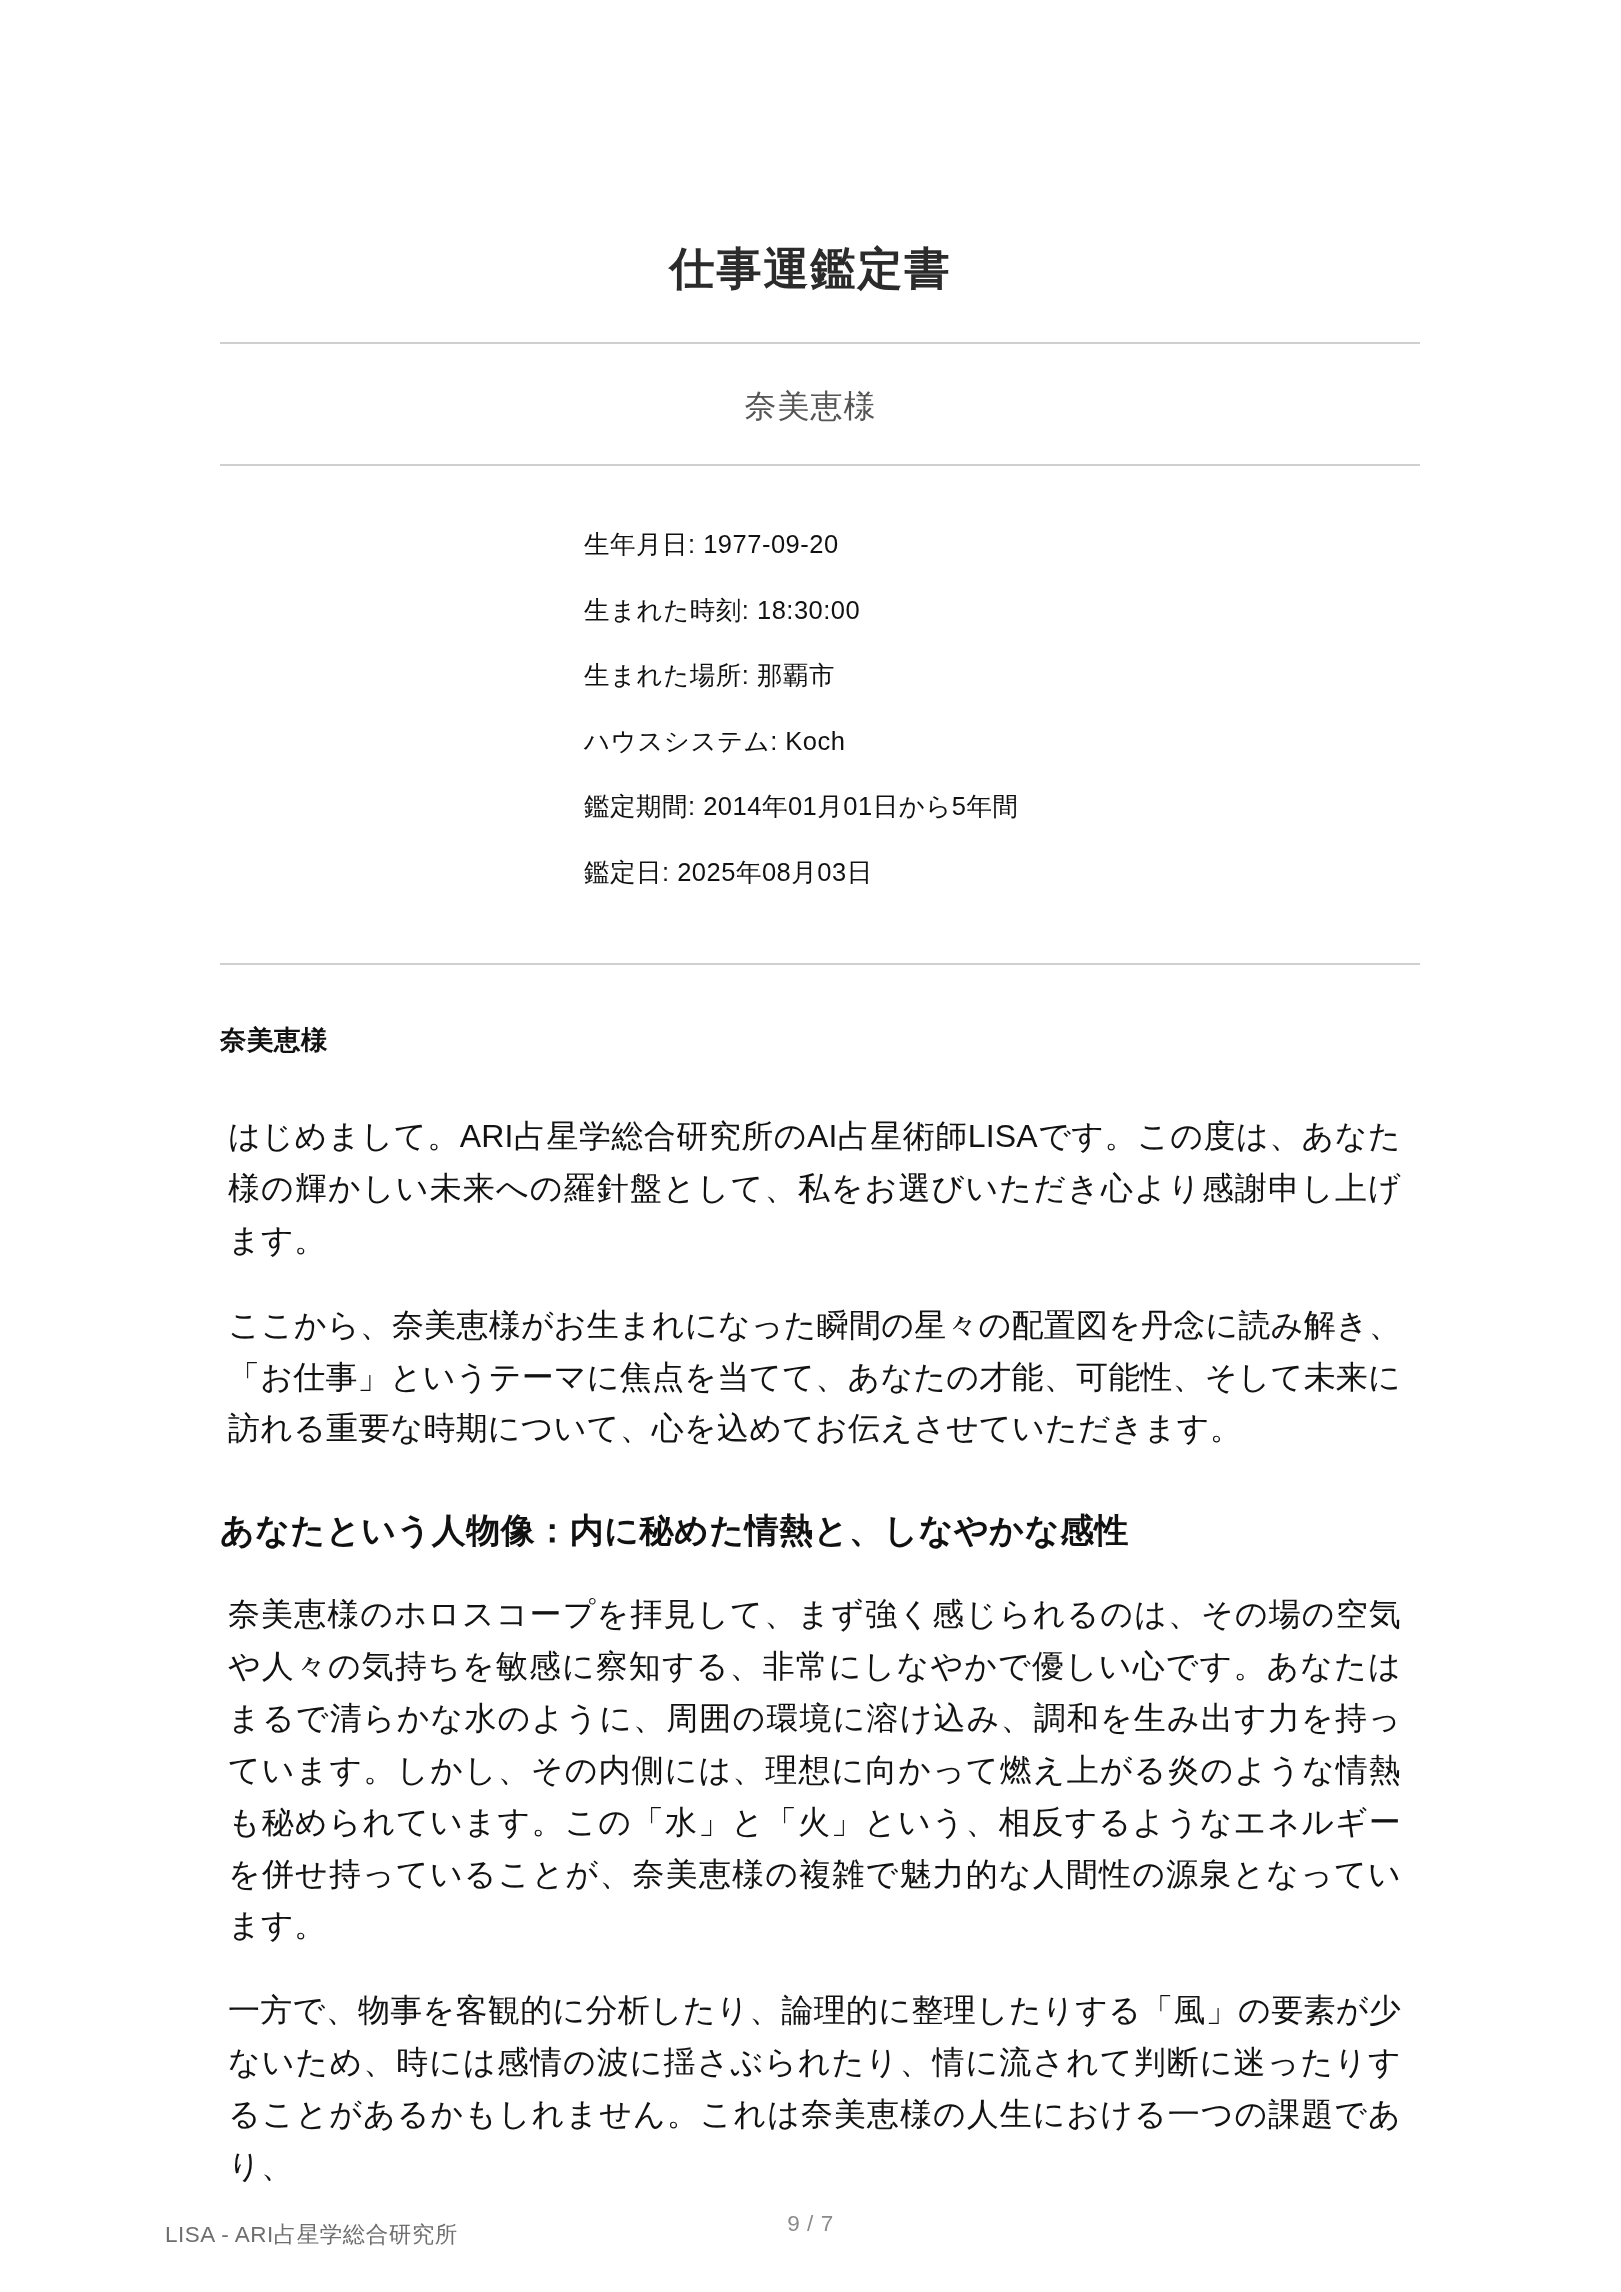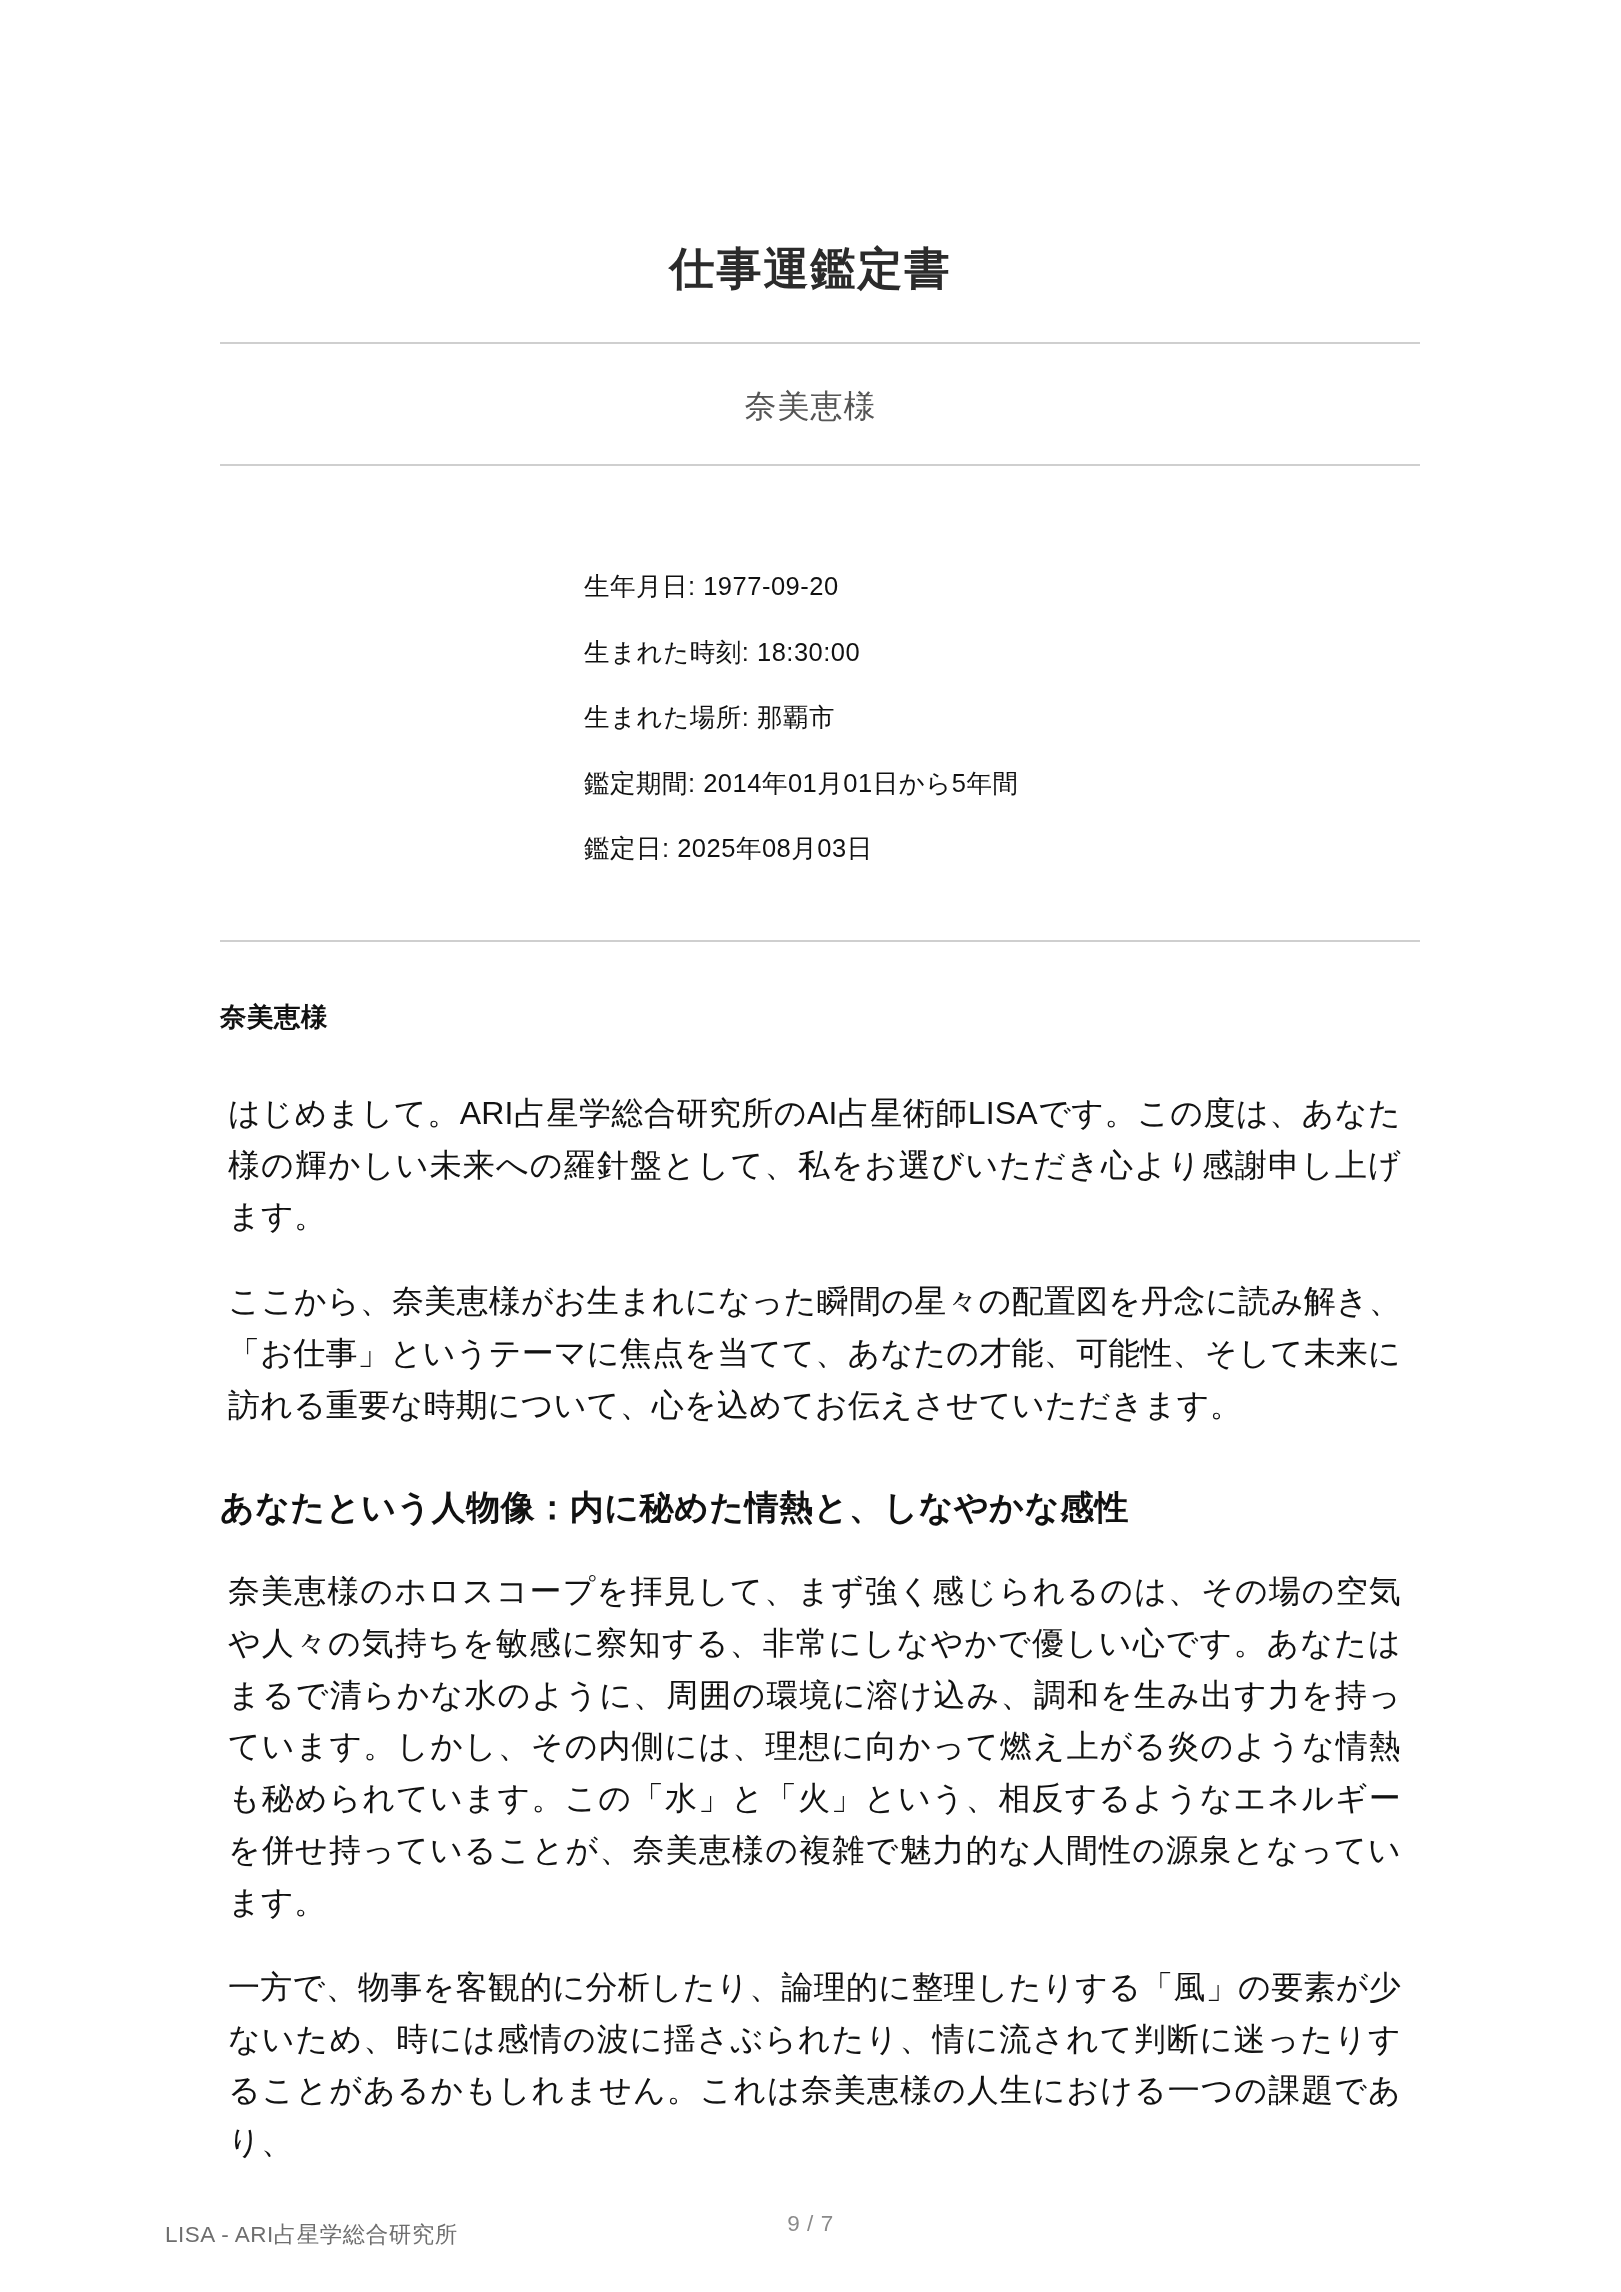--- a/index.html
+++ b/index.html
@@ -56,21 +56,21 @@
     font-weight: 500;
     color: #555555;
     margin: 0;
     padding-top: 41px;
     padding-bottom: 35px;
     letter-spacing: 1px;
   }
 
   
   .meta-block {
-    margin-top: 108px;
+    margin-top: 66px;
     padding-left: 576px;
   }
 
   .meta-row {
     font-size: 25.5px;
     color: #111111;
     line-height: 1.0;
     margin-bottom: 40px;
     letter-spacing: 0.5px;
     white-space: nowrap;
@@ -166,20 +166,23 @@
     <div class="meta-row">
       <span class="meta-label">生年月日</span><span class="meta-sep">: </span><span class="meta-value">1977-09-20</span>
     </div>
     <div class="meta-row">
       <span class="meta-label">生まれた時刻</span><span class="meta-sep">: </span><span class="meta-value">18:30:00</span>
     </div>
     <div class="meta-row">
       <span class="meta-label">生まれた場所</span><span class="meta-sep">: </span><span class="meta-value">那覇市</span>
     </div>
     <div class="meta-row">
+      <span class="meta-label">ハウスシステム</span><span class="meta-sep">: </span><span class="meta-value">Koch</span>
+    </div>
+    <div class="meta-row">
       <span class="meta-label">鑑定期間</span><span class="meta-sep">: </span><span class="meta-value">2014年01月01日から5年間</span>
     </div>
     <div class="meta-row">
       <span class="meta-label">鑑定日</span><span class="meta-sep">: </span><span class="meta-value">2025年08月03日</span>
     </div>
   </div>
 
   <hr class="rule rule-meta">
 
   <div class="body-content">

